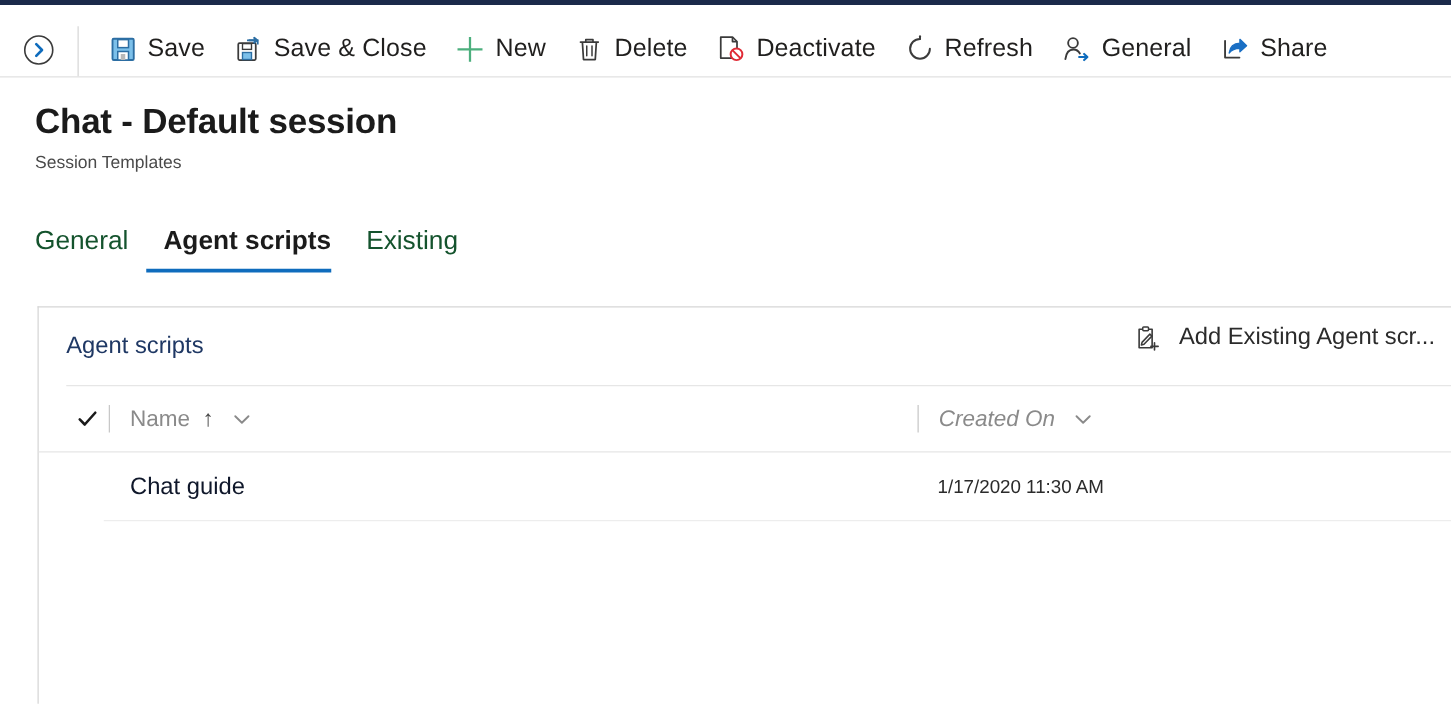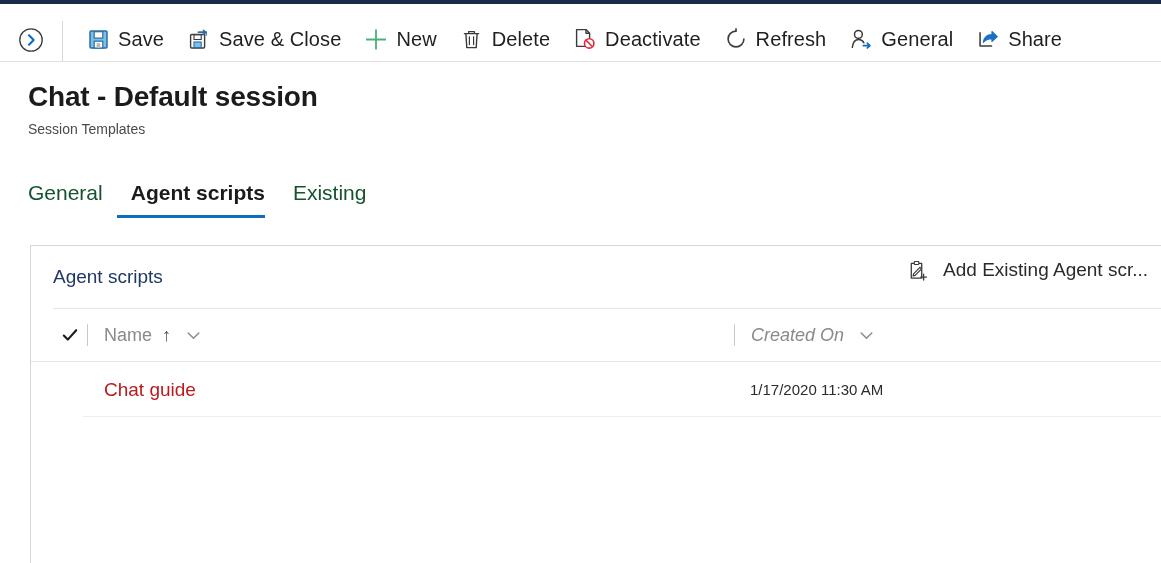--- a/index.html
+++ b/index.html
@@ -256,21 +256,21 @@
     width: 34px;
     flex: 0 0 auto;
   }
   .cell-name {
     width: 646px;
     padding-left: 17px;
     flex: 0 0 auto;
   }
   .cell-link {
     font-size: 19px;
-    color: #b91c1c;
+    color: #0f172a;
     cursor: pointer;
     line-height: 1;
   }
   .cell-created {
     padding-left: 17px;
     font-size: 15px;
     color: #2b2b2b;
     line-height: 1;
   }
 </style>

